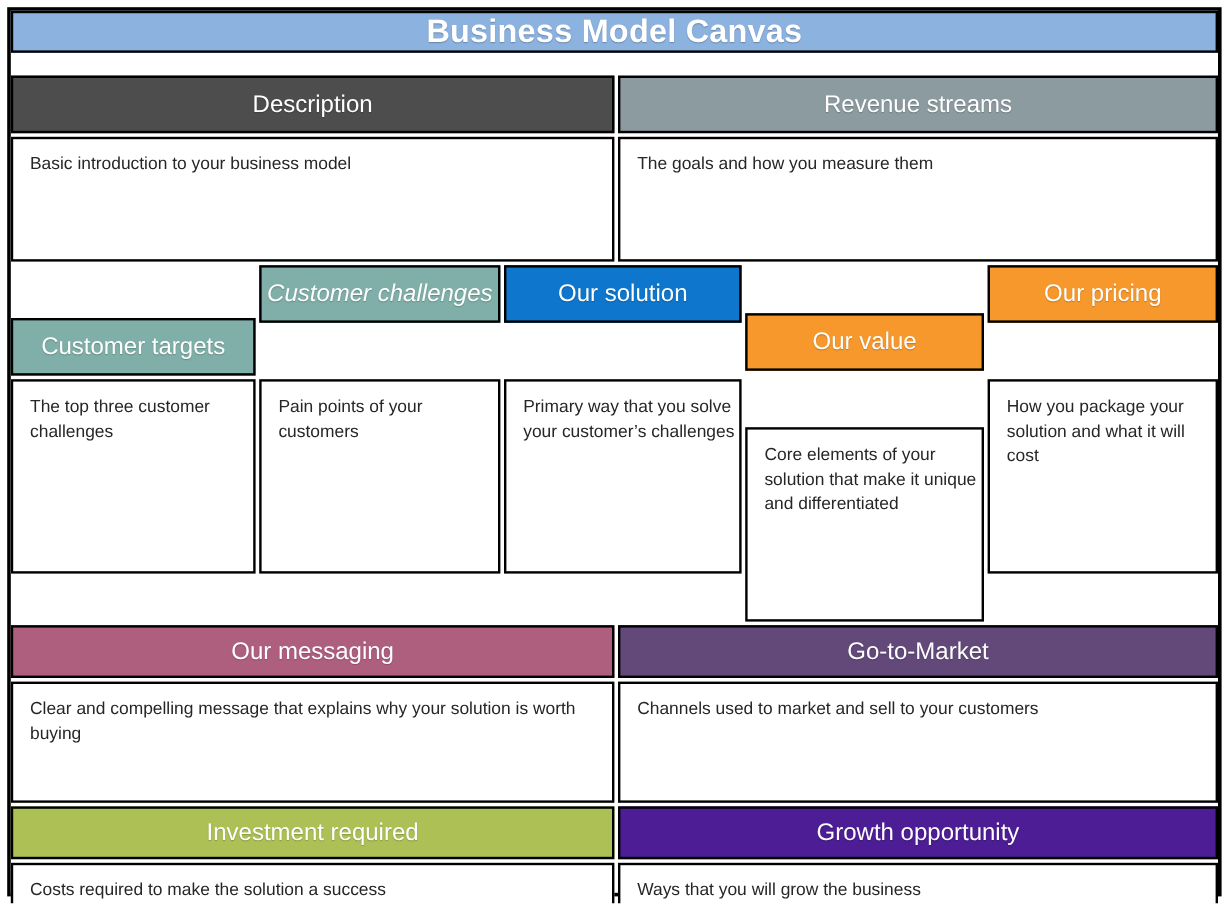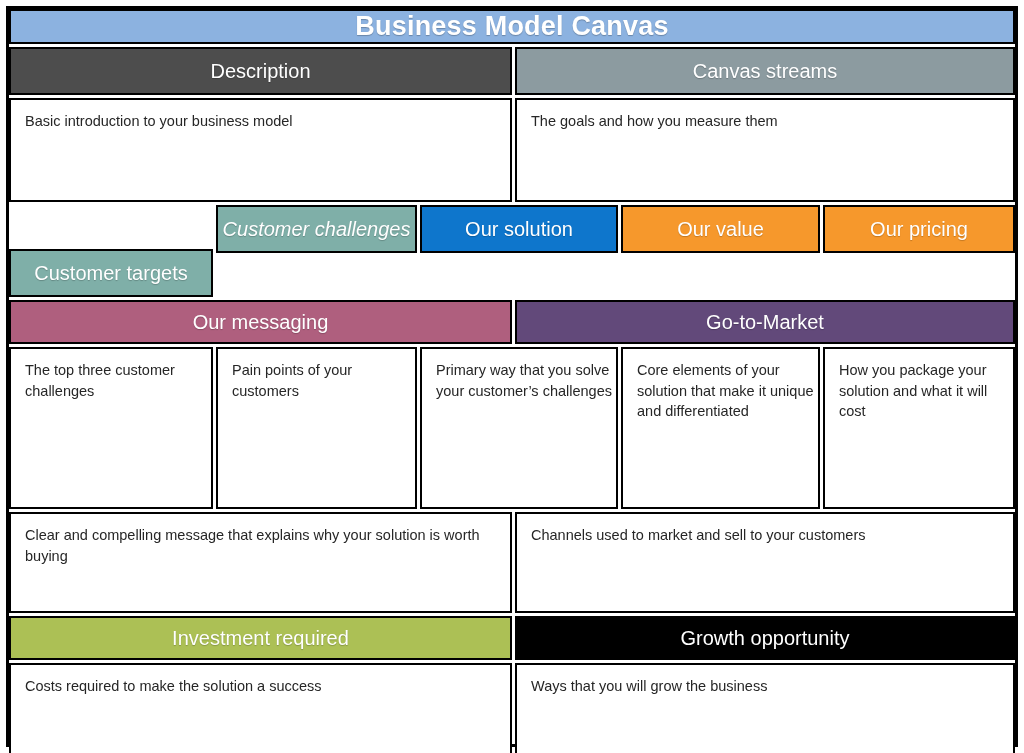--- a/index.html
+++ b/index.html
@@ -59,21 +59,21 @@
 
   
   .title-bar {
     height: 52px;
     background: #8CB2E0;
     border: 2px solid #000000;
     box-sizing: border-box;
     display: flex;
     align-items: center;
     justify-content: center;
-    margin-bottom: 3px;
+    margin-bottom: 19px;
   }
   .title-text {
     color: #ffffff;
     font-size: 27px;
     font-weight: bold;
     letter-spacing: 0.2px;
     text-shadow: 0 1px 1px rgba(0,0,0,0.25);
   }
 
   
@@ -113,21 +113,21 @@
   .band-desc-hdr { height: 48px; }
   .band-desc-body { height: 104px; }
 
   
   .band-five-hdr { height: 48px; }
   .band-five-body { height: 162px; }
   .five-col { flex: 1 1 0; min-width: 0; }
   .five-col.c1 { flex: 0 0 204px; }
   .five-col.c2 { flex: 0 0 201px; }
   .five-col.c3 { flex: 0 0 198px; }
-  .five-col.c4 { flex: 0 0 199px; }
+  .five-col.c4 { flex: 0 0 199px; margin-top: 40px; }
   .five-col.c5 { flex: 1 1 auto; }
 
   .half-left  { flex: 0 0 503px; }
   .half-right { flex: 1 1 auto; }
 
   
   .band-msg-hdr { height: 44px; }
   .band-msg-body { height: 101px; }
 
   
@@ -142,21 +142,21 @@
 
   <div class="bmc">
 
     <div class="title-bar">
       <span class="title-text">Business Model Canvas</span>
     </div>
 
     <div class="row band">
       <div class="cell hdr half-left band-desc-hdr" style="background:#4D4D4D;">Description</div>
       <div class="gap-h"></div>
-      <div class="cell hdr half-right band-desc-hdr" style="background:#8C9BA0;">Canvas streams</div>
+      <div class="cell hdr half-right band-desc-hdr" style="background:#8C9BA0;">Revenue streams</div>
     </div>
 
     <div class="row band">
       <div class="cell body-box half-left band-desc-body">Basic introduction to your business model</div>
       <div class="gap-h"></div>
       <div class="cell body-box half-right band-desc-body">The goals and how you measure them</div>
     </div>
 
     <div class="row band">
       <div class="cell hdr five-col c1 band-five-hdr" style="background:#7FAFA8;margin-top:44px;">Customer targets</div>
@@ -164,47 +164,47 @@
       <div class="cell hdr five-col c2 band-five-hdr" style="background:#7FAFA8;font-style:italic;">Customer challenges</div>
       <div class="gap-h"></div>
       <div class="cell hdr five-col c3 band-five-hdr" style="background:#0E76CC;">Our solution</div>
       <div class="gap-h"></div>
       <div class="cell hdr five-col c4 band-five-hdr" style="background:#F6982C;">Our value</div>
       <div class="gap-h"></div>
       <div class="cell hdr five-col c5 band-five-hdr" style="background:#F6982C;">Our pricing</div>
     </div>
 
     <div class="row band">
+      <div class="cell body-box five-col c1 band-five-body">The top three customer challenges</div>
+      <div class="gap-h"></div>
+      <div class="cell body-box five-col c2 band-five-body">Pain points of your customers</div>
+      <div class="gap-h"></div>
+      <div class="cell body-box five-col c3 band-five-body">Primary way that you solve your customer’s challenges</div>
+      <div class="gap-h"></div>
+      <div class="cell body-box five-col c4 band-five-body">Core elements of your solution that make it unique and differentiated</div>
+      <div class="gap-h"></div>
+      <div class="cell body-box five-col c5 band-five-body">How you package your solution and what it will cost</div>
+    </div>
+
+    <div class="row band">
       <div class="cell hdr half-left band-msg-hdr" style="background:#AF5F7E;">Our messaging</div>
       <div class="gap-h"></div>
       <div class="cell hdr half-right band-msg-hdr" style="background:#62497A;">Go-to-Market</div>
     </div>
 
     <div class="row band">
-      <div class="cell body-box five-col c1 band-five-body">The top three customer challenges</div>
-      <div class="gap-h"></div>
-      <div class="cell body-box five-col c2 band-five-body">Pain points of your customers</div>
-      <div class="gap-h"></div>
-      <div class="cell body-box five-col c3 band-five-body">Primary way that you solve your customer’s challenges</div>
-      <div class="gap-h"></div>
-      <div class="cell body-box five-col c4 band-five-body">Core elements of your solution that make it unique and differentiated</div>
-      <div class="gap-h"></div>
-      <div class="cell body-box five-col c5 band-five-body">How you package your solution and what it will cost</div>
-    </div>
-
-    <div class="row band">
       <div class="cell body-box half-left band-msg-body">Clear and compelling message that explains why your solution is worth buying</div>
       <div class="gap-h"></div>
       <div class="cell body-box half-right band-msg-body">Channels used to market and sell to your customers</div>
     </div>
 
     <div class="row band">
       <div class="cell hdr half-left band-inv-hdr" style="background:#ACC055;">Investment required</div>
       <div class="gap-h"></div>
-      <div class="cell hdr half-right band-inv-hdr" style="background:#000000;">Growth opportunity</div>
+      <div class="cell hdr half-right band-inv-hdr" style="background:#4c1d95;">Growth opportunity</div>
     </div>
 
     <div class="row">
       <div class="cell body-box half-left band-inv-body">Costs required to make the solution a success</div>
       <div class="gap-h"></div>
       <div class="cell body-box half-right band-inv-body">Ways that you will grow the business</div>
     </div>
 
   </div>
 </div>

